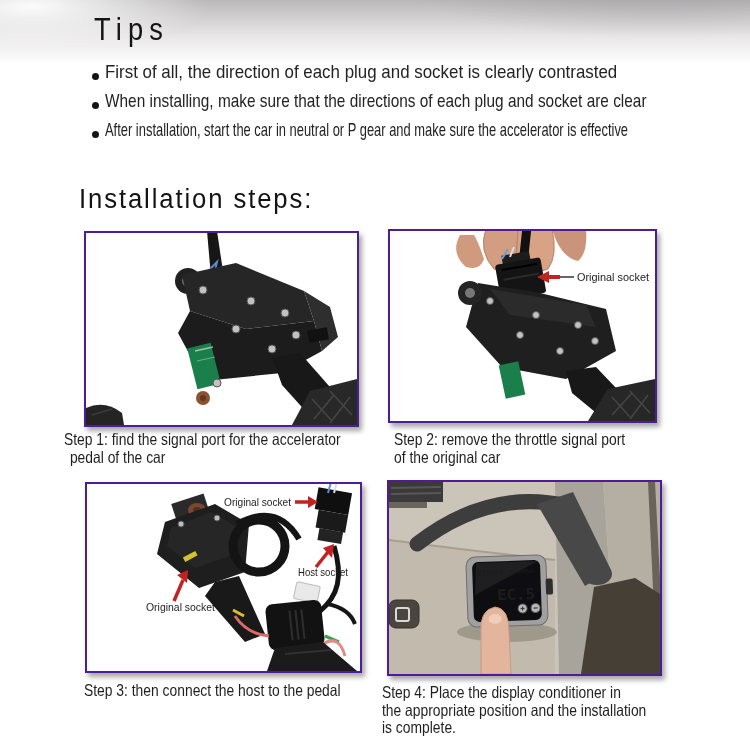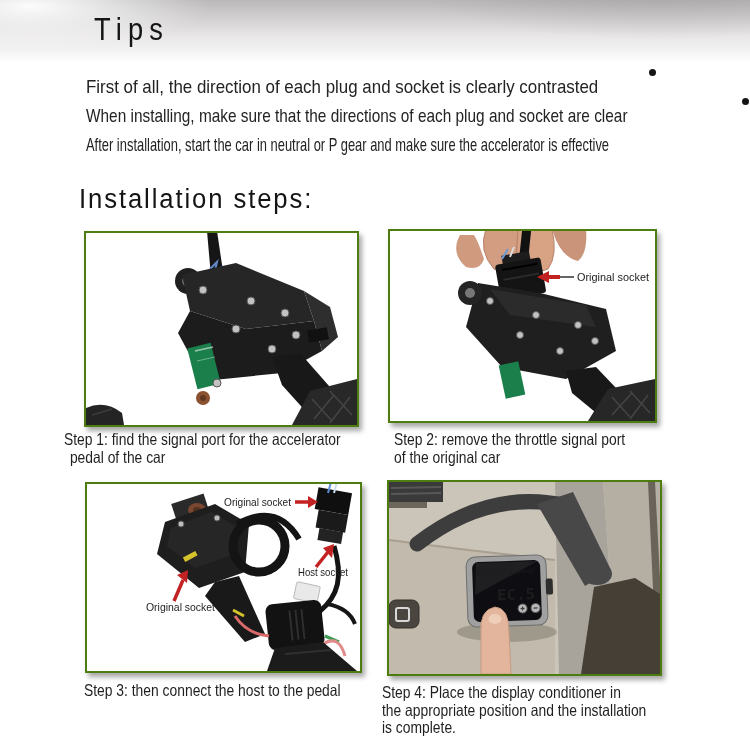--- a/index.html
+++ b/index.html
@@ -10,30 +10,30 @@
   
   .band{position:absolute;left:0;top:0;width:750px;height:62px;
     background:
       radial-gradient(ellipse 40% 120% at 4% 10%, rgba(255,255,255,.95), rgba(255,255,255,0) 60%),
       radial-gradient(ellipse 55% 160% at 88% -40%, rgba(140,138,140,.45), rgba(140,138,140,0) 65%),
       linear-gradient(180deg,#bab8b9 0%,#cfcdce 26%,#e8e6e7 58%,#fdfdfd 100%);}
 
   .tips-title{position:absolute;left:94px;top:12px;font-size:31px;letter-spacing:7px;
     color:#151515;white-space:nowrap;transform:scaleX(.88);transform-origin:left top;}
 
-  .tip{position:absolute;left:86px;display:flex;align-items:flex-end;flex-direction:column;}
+  .tip{position:absolute;left:92px;display:flex;align-items:center;}
   .tip .dot{width:7px;height:7px;border-radius:50%;background:#141414;margin:8px 6px 0 0;flex:none;}
   .tip .txt{font-size:19px;white-space:nowrap;display:inline-block;transform-origin:left top;color:#232323;}
   .sx89{transform:scaleX(.89);} .sx81{transform:scaleX(.81);}
   .sx68{transform:scaleX(.68);} .sx80{transform:scaleX(.80);}
 
   .inst-title{position:absolute;left:79px;top:184px;font-size:27px;letter-spacing:2px;
     color:#141414;white-space:nowrap;transform:scaleX(.95);transform-origin:left top;}
 
-  .panel{position:absolute;background:#fff;border:2px solid #4d7c0f;
+  .panel{position:absolute;background:#fff;border:2px solid #4c1d95;
     box-shadow:3px 4px 5px rgba(0,0,0,.35);overflow:hidden;}
   .p1{left:84px;top:231px;width:271px;height:192px;}
   .p2{left:388px;top:229px;width:265px;height:190px;}
   .p3{left:85px;top:482px;width:273px;height:187px;}
   .p4{left:387px;top:480px;width:271px;height:192px;}
   .panel svg{display:block;width:100%;height:100%;}
 
   .caption{position:absolute;font-size:16.5px;line-height:17.5px;color:#1f1f1f;
     white-space:nowrap;transform:scaleX(.84);transform-origin:left top;}
   .c1{left:64px;top:431px;} .c2{left:394px;top:431px;}

